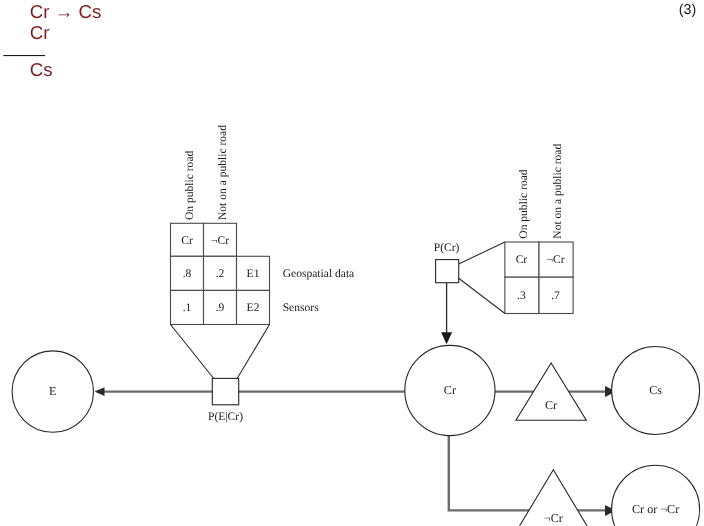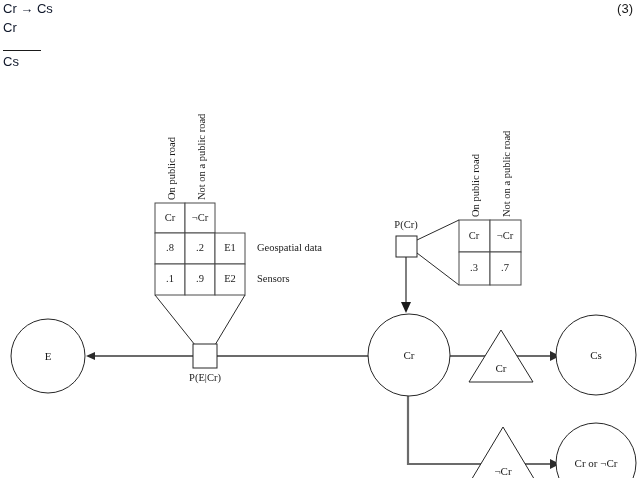--- a/index.html
+++ b/index.html
@@ -20,23 +20,24 @@
   #header-rule {
     position: absolute;
     left: 0;
     top: 0;
     width: 640px;
     height: 92px;
   }
   .rule-line {
     position: absolute;
     font-family: "Liberation Sans", "DejaVu Sans", sans-serif;
-    font-size: 13px;
-    color: #0f172a;
+    font-size: 17px;
+    color: #7f1d1d;
     white-space: nowrap;
+    margin-left: 24px;
   }
   #rule-premise-1 { left: 3px; top: 1px; }
   #rule-premise-2 { left: 3px; top: 20px; }
   #rule-conclusion { left: 3px; top: 54px; }
   #rule-bar {
     position: absolute;
     left: 3px;
     top: 50px;
     width: 38px;
     height: 0;

